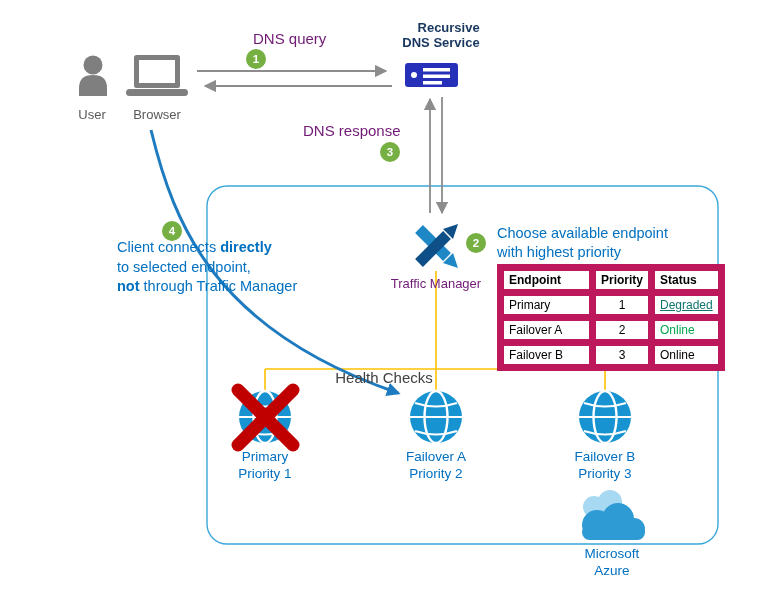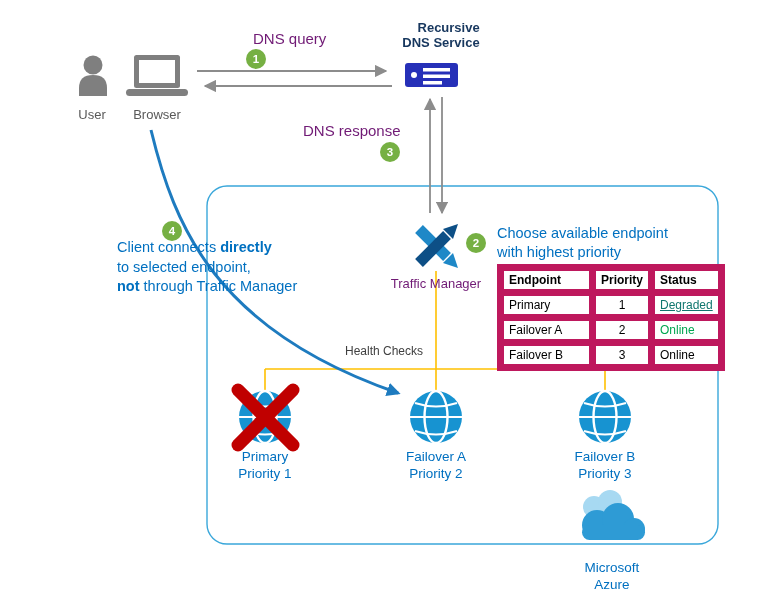--- a/index.html
+++ b/index.html
@@ -16,21 +16,21 @@
   .badge { position:absolute; width:20px; height:20px; border-radius:50%;
            background:#76b043; color:#fff; font-size:11.5px; font-weight:bold;
            display:flex; align-items:center; justify-content:center; }
   .choose { position:absolute; left:497px; top:224px; width:198px;
             color:#0070c0; font-size:14.5px; line-height:19px; }
   .note { position:absolute; left:117px; top:238px; color:#0070c0;
           font-size:14.5px; line-height:19.5px; }
   .note b { font-weight:bold;text-align:right; }
   .ep-label { position:absolute; color:#0070c0; font-size:13.5px; line-height:17px;
               transform:translateX(-50%); text-align:center; white-space:nowrap; }
-  .hc { position:absolute; color:#404040; font-size:12px; }
+  .hc { position:absolute; color:#404040; font-size:15px;margin-top:25px; }
   .ep-table { position:absolute; left:497px; top:264px; border-collapse:collapse;
               font-size:12px; background:#fff; }
   .ep-table th, .ep-table td { border:7px solid #be185d; padding:2px 5px; text-align:left;
                                height:22px; }
   .ep-table th { font-weight:bold; }
   .ep-table .w1 { width:92px; } .ep-table .w2 { width:58px; } .ep-table .w3 { width:64px; }
   .ep-table .c { text-align:center; }
 </style>
 </head>
 <body>
@@ -181,18 +181,18 @@
     <div>Failover B</div>
     <div>Priority 3</div>
   </div>
 
   <div class="note">
     <div><span>Client connects </span><b>directly</b></div>
     <div>to selected endpoint,</div>
     <div><b>not</b><span> through Traffic Manager</span></div>
   </div>
 
-  <div class="ep-label" style="left:612px; top:559px">
+  <div class="ep-label" style="left:612px; top:545px">
     <div>Microsoft</div>
     <div>Azure</div>
   </div>
 
 </div>
 
 </body></html>

